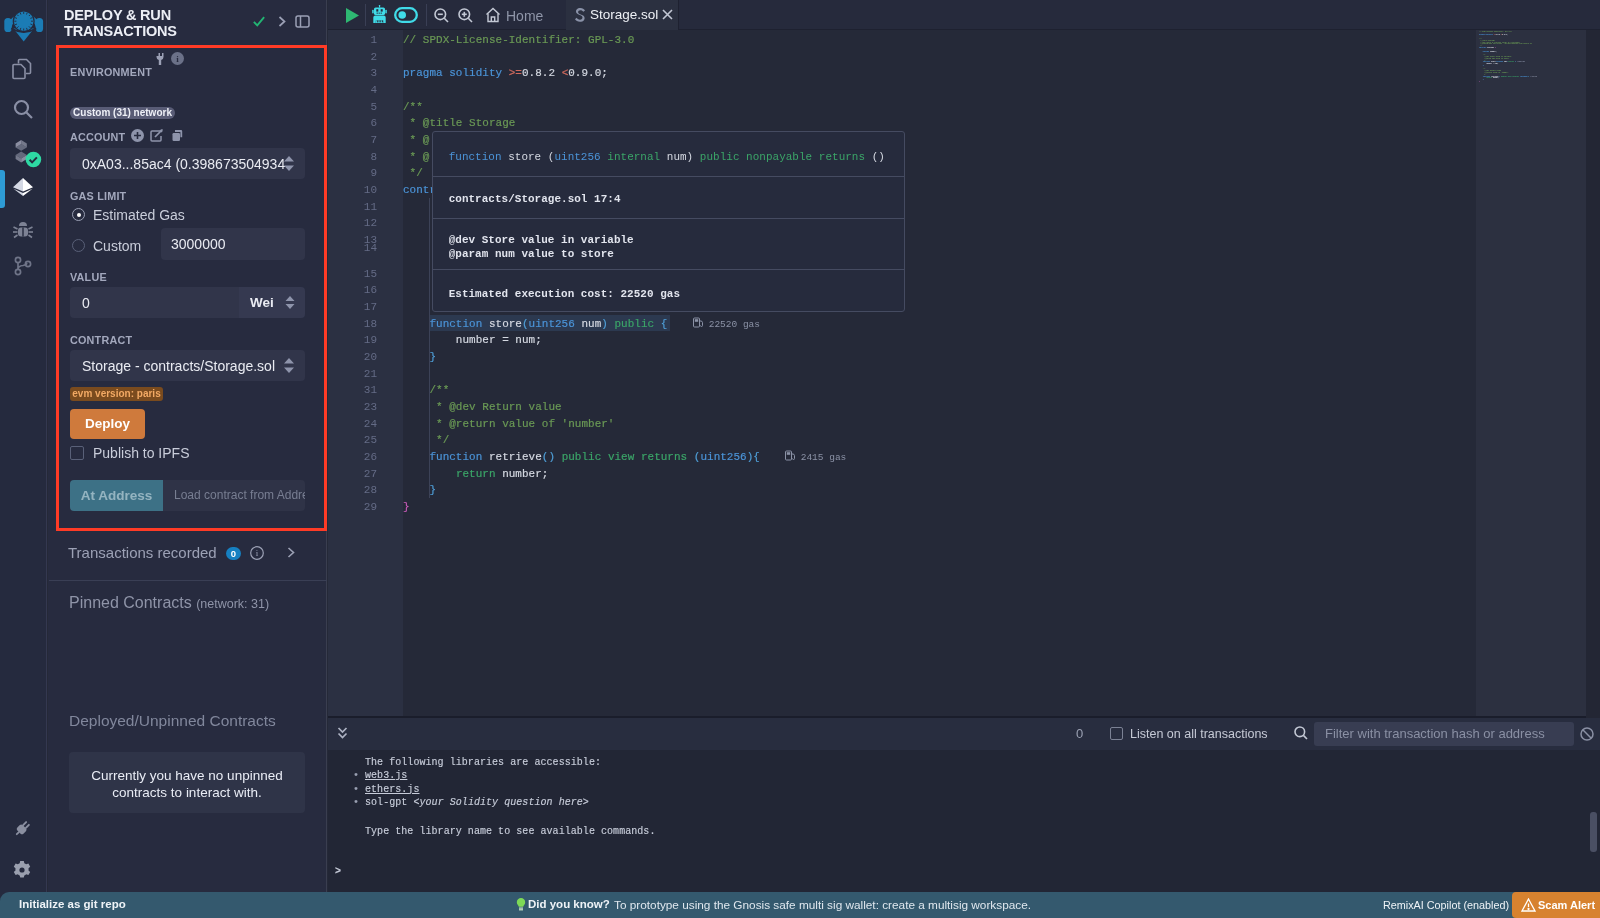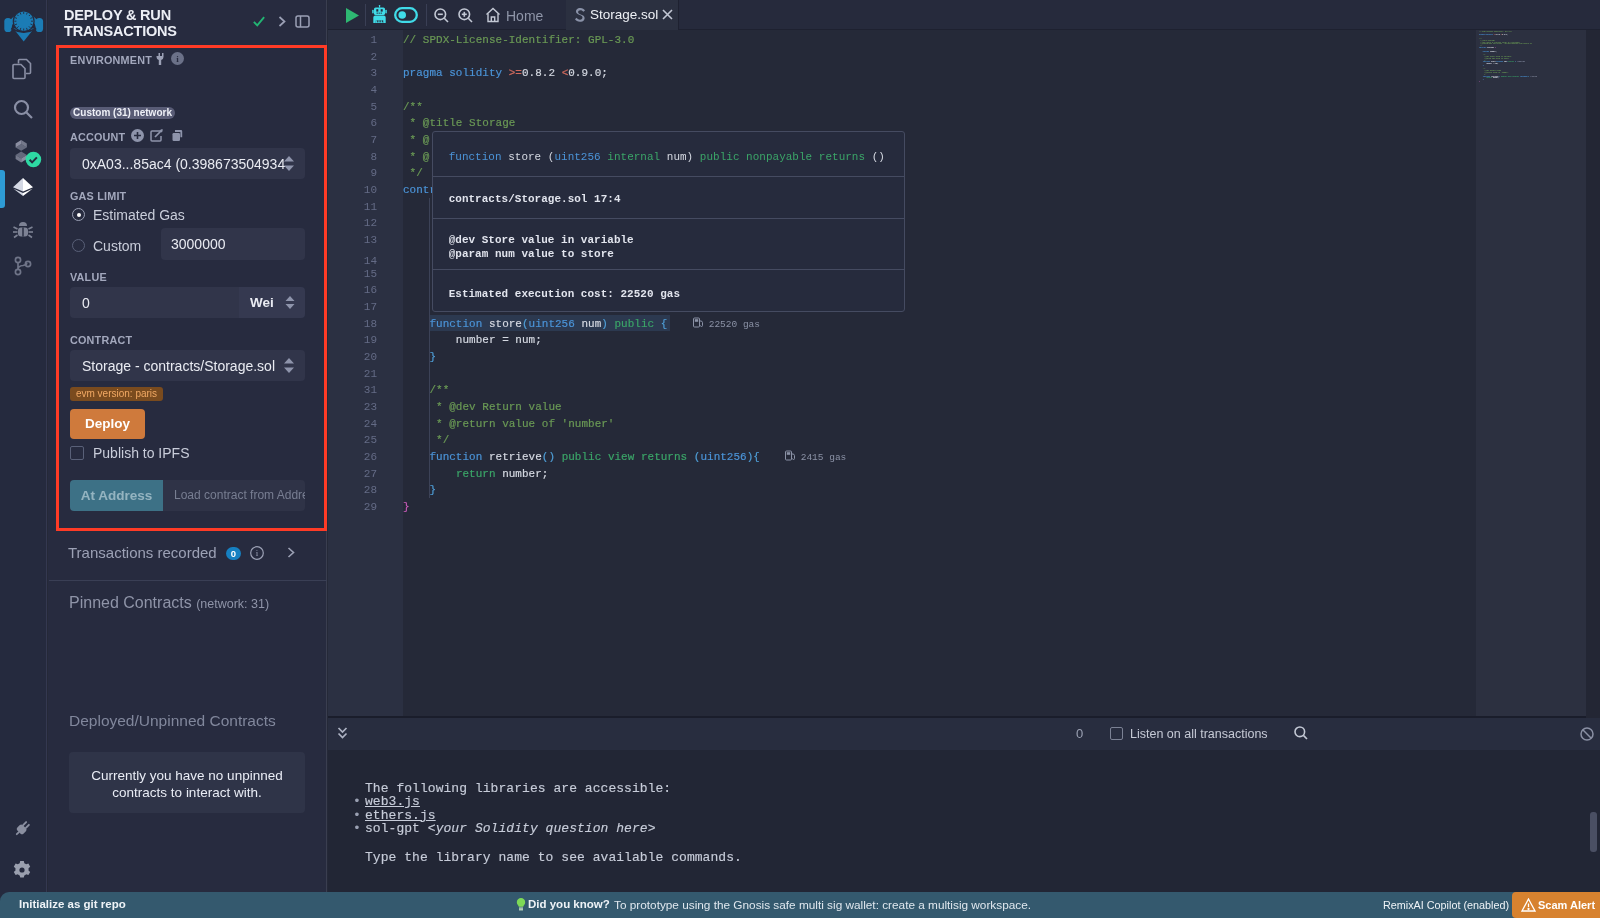--- a/index.html
+++ b/index.html
@@ -32,21 +32,21 @@
   .kg { color:#3ba568; } 
   .cm { color:#6a9955; } 
   .rd { color:#d16a5d; } 
   .pb { color:#4f9fd8; } 
   .mg { color:#c75bb8; } 
   .gas { color:#8b92a6; font-size:9.5px; }
 
   
   #termbar { left:0; top:716px; width:1272px; height:34px; background:#282d3f; border-top:2px solid #1a1d2b; }
   #termbody { left:0; top:750px; width:1272px; height:142px; background:#222635; }
-  .tl { position:absolute; white-space:pre; font-family:"Liberation Mono", monospace; font-size:13px; letter-spacing:0.05px; color:#c7ccd9;margin-top:24px; -webkit-text-stroke:0.15px currentColor; }
+  .tl { position:absolute; white-space:pre; font-family:"Liberation Mono", monospace; font-size:10px; letter-spacing:0.05px; color:#c7ccd9; -webkit-text-stroke:0.15px currentColor; }
 
   
   #status { left:0; top:892px; width:1600px; height:26px; background:#34596e; color:#eef3f7; font-size:12.5px; border-radius:9px 0 0 0; }
 </style>
 </head>
 <body>
 
 <div id="rail" class="abs">
   <svg class="abs" style="left:3.5px;top:6px" width="40" height="36" viewBox="0 0 40 36">
     <path d="M5 22 A 14.9 14.9 0 0 1 34.4 22" fill="none" stroke="#1b7cb5" stroke-width="4.2"></path>
@@ -150,21 +150,21 @@
   <svg class="abs" style="left:230px;top:16px" width="8" height="11" viewBox="0 0 8 11" fill="none" stroke="#9ba0b5" stroke-width="1.7">
       <path d="M1.5 1 L6.5 5.5 L1.5 10"></path>
     </svg>
   <svg class="abs" style="left:247px;top:15px" width="15" height="13" viewBox="0 0 15 13" fill="none" stroke="#9ba0b5" stroke-width="1.5">
     <rect x="1" y="1" width="13" height="11" rx="2"></rect>
     <line x1="5.5" y1="1" x2="5.5" y2="12"></line>
   </svg>
 
   <div id="redbox" class="abs"></div>
 
-  <div class="abs plabel" style="left:22px;top:54px">ENVIRONMENT</div>
+  <div class="abs plabel" style="left:22px;top:66px">ENVIRONMENT</div>
   <svg class="abs" style="left:106px;top:52px" width="12" height="13" viewBox="0 0 12 13" fill="#9ba0b5">
       <path d="M2 1 v3 h2 V1 h1.5 v3 h2 V1 H9 v4 a3 3 0 0 1 -2.3 2.9 V13 H4.3 V7.9 A3 3 0 0 1 2 5 Z" transform="translate(0.5,0)"></path>
     </svg>
   <svg class="abs" style="left:123px;top:52px" width="13" height="13" viewBox="0 0 13 13">
       <circle cx="6.5" cy="6.5" r="6.5" fill="#6b7188"></circle>
       <text x="6.5" y="9.6" text-anchor="middle" font-size="9" font-weight="bold" fill="#272b3f" font-family="Liberation Serif">i</text>
     </svg>
   <div class="abs pill" style="left:22px;top:106.5px;width:105px;height:12.5px;line-height:12.5px;text-align:center;font-size:10px">Custom (31) network</div>
 
   <div class="abs plabel" style="left:22px;top:131px">ACCOUNT</div>
@@ -208,21 +208,21 @@
       </svg>
   </div>
 
   <div class="abs plabel" style="left:22px;top:334px">CONTRACT</div>
   <div class="abs sel" style="left:22px;top:350px;width:235px;height:31px">
     <div class="abs" style="left:12px;top:7.5px;font-size:14px">Storage - contracts/Storage.sol</div>
     <svg class="abs" style="left:213px;top:8px" width="12" height="15" viewBox="0 0 12 15">
         <path d="M6 0 L11 5.5 H1 Z M6 15 L11 9.5 H1 Z" fill="#8e94ab"></path>
       </svg>
   </div>
-  <div class="abs" style="left:22px;top:387px;width:93px;height:14px;background:#7a4b1e;border-radius:3px;color:#f2a964;font-size:10px;font-weight:normal;text-align:center;line-height:14px">evm version: paris</div>
+  <div class="abs" style="left:22px;top:387px;width:93px;height:14px;background:#7a4b1e;border-radius:3px;color:#f2a964;font-size:10px;font-weight:bold;text-align:center;line-height:14px">evm version: paris</div>
   <div class="abs" style="left:22px;top:409px;width:75px;height:30px;background:#cf7a3c;border-radius:4px;color:#fff;font-size:13.5px;font-weight:bold;text-align:center;line-height:30px">Deploy</div>
   <div class="abs" style="left:22px;top:446px;width:14px;height:14px;border:1.5px solid #596078;border-radius:2px"></div>
   <div class="abs" style="left:45px;top:445px;font-size:14px;color:#c9cdda">Publish to IPFS</div>
 
   <div class="abs" style="left:22px;top:480px;width:93px;height:31px;background:#3d7186;border-radius:4px 0 0 4px;color:rgba(220,235,240,.55);font-size:13.5px;font-weight:bold;text-align:center;line-height:31px">At Address</div>
   <div class="abs" style="left:115px;top:480px;width:142px;height:31px;background:#2f3347;border-radius:0 4px 4px 0;color:#787e92;font-size:12px;line-height:31px;padding-left:11px;white-space:nowrap;overflow:hidden">Load contract from Addres</div>
 
   <div class="abs" style="left:20px;top:544px;font-size:15px;color:#9ca1b5">Transactions recorded</div>
   <div class="abs" style="left:178px;top:547px;width:15px;height:13px;background:#1680c1;border-radius:7px;color:#fff;font-size:9.5px;font-weight:bold;text-align:center;line-height:13px">0</div>
   <svg class="abs" style="left:202px;top:546px" width="14" height="14" viewBox="0 0 14 14" fill="none" stroke="#9ca1b5">
@@ -347,20 +347,21 @@
       <path d="M1.5 1 L5.5 5 L9.5 1"></path>
         <path d="M1.5 6.5 L5.5 10.5 L9.5 6.5"></path>
     </svg>
     <div class="abs" style="left:748px;top:8px;font-size:13px;color:#9aa0b2">0</div>
     <div class="abs" style="left:782px;top:9px;width:13px;height:13px;border:1.5px solid #7b8194;border-radius:2px"></div>
     <div class="abs" style="left:802px;top:8.5px;font-size:12.5px;color:#c6cad6">Listen on all transactions</div>
     <svg class="abs" style="left:966px;top:8px" width="14" height="14" viewBox="0 0 14 14" fill="none" stroke="#c3c8d4" stroke-width="1.6">
       <circle cx="5.8" cy="5.8" r="4.8"></circle>
         <line x1="9.4" y1="9.4" x2="13" y2="13"></line>
     </svg>
+    <div class="abs" style="left:986px;top:4px;width:260px;height:24px;background:#383d52;border-radius:3px;color:#8a90a4;font-size:13px;line-height:24px;padding-left:11px">Filter with transaction hash or address</div>
     <svg class="abs" style="left:1252px;top:9px" width="14" height="14" viewBox="0 0 14 14" fill="none" stroke="#8a90a4" stroke-width="1.5">
       <circle cx="7" cy="7" r="6"></circle>
         <line x1="2.8" y1="2.8" x2="11.2" y2="11.2"></line>
     </svg>
   </div>
   <div id="termbody" class="abs">
     <div class="tl" style="left:37px;top:7px">The following libraries are accessible:</div>
     <div class="tl" style="left:25px;top:20px;color:#9aa0b2">•</div>
     <div class="tl" style="left:37px;top:20px;text-decoration:underline">web3.js</div>
     <div class="tl" style="left:25px;top:33.5px;color:#9aa0b2">•</div>
@@ -377,21 +378,21 @@
       <div class="lnum" style="top: 84.04px;">4</div>
       <div class="lnum" style="top: 100.72px;">5</div>
       <div class="lnum" style="top: 117.4px;">6</div>
       <div class="lnum" style="top: 134.08px;">7</div>
       <div class="lnum" style="top: 150.76px;">8</div>
       <div class="lnum" style="top: 167.44px;">9</div>
       <div class="lnum" style="top: 184.12px;">10</div>
       <div class="lnum" style="top: 200.8px;">11</div>
       <div class="lnum" style="top: 217.48px;">12</div>
       <div class="lnum" style="top: 234.16px;">13</div>
-      <div class="lnum" style="top: 255px;">14</div>
+      <div class="lnum" style="top: 242px;">14</div>
       <div class="lnum" style="top: 267.52px;">15</div>
       <div class="lnum" style="top: 284.2px;">16</div>
       <div class="lnum" style="top: 300.88px;">17</div>
       <div class="lnum" style="top: 317.56px;">18</div>
       <div class="lnum" style="top: 334.24px;">19</div>
       <div class="lnum" style="top: 350.92px;">20</div>
       <div class="lnum" style="top: 367.6px;">21</div>
       <div class="lnum" style="top: 384.28px;">31</div>
       <div class="lnum" style="top: 400.96px;">23</div>
       <div class="lnum" style="top: 417.64px;">24</div>

